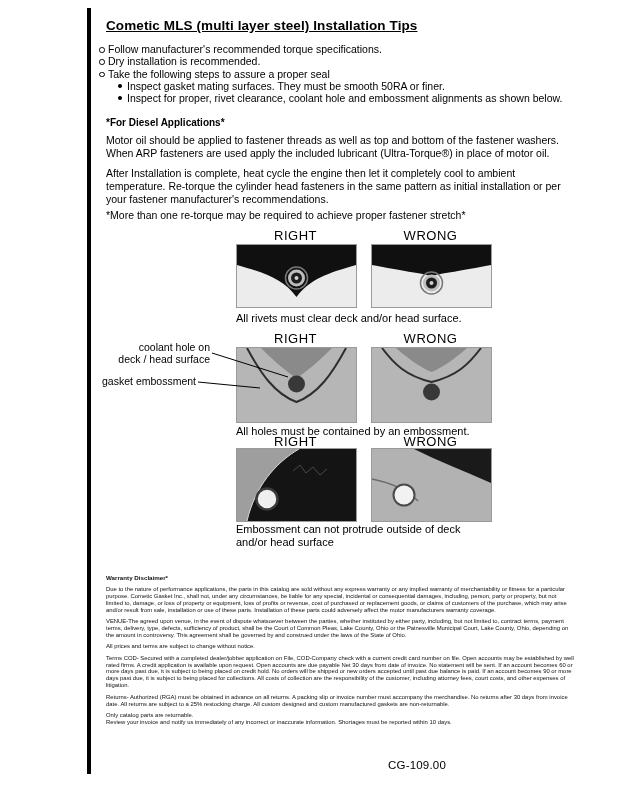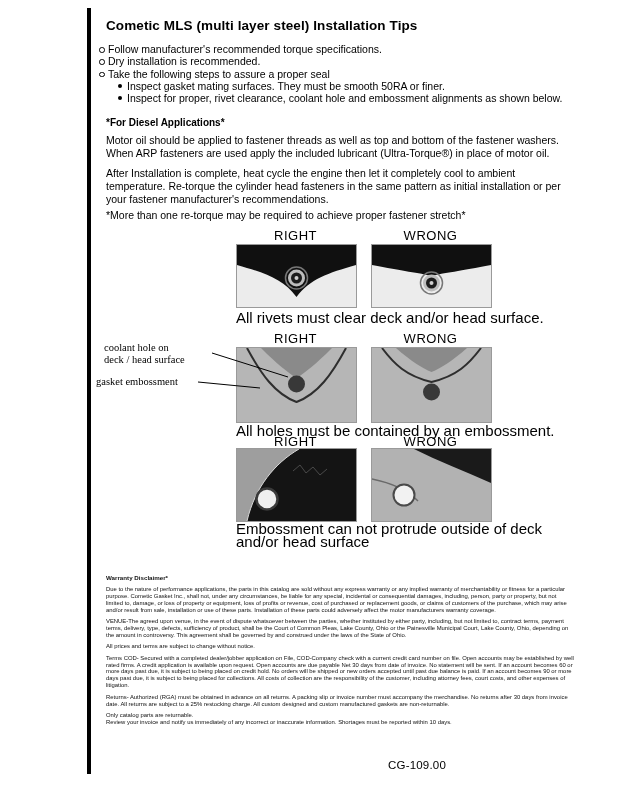--- a/index.html
+++ b/index.html
@@ -5,40 +5,40 @@
   * { margin:0; padding:0; box-sizing:border-box; }
   html,body { background:#ffffff; }
   body {
     width:618px; height:800px;
     font-family:"Liberation Sans", sans-serif;
     color:#000;
   }
   .page { position:relative; width:618px; height:800px; background:#fff; overflow:hidden; }
   .leftbar { position:absolute; left:87px; top:8px; width:4px; height:766px; background:#000; }
 
-  .title { position:absolute; left:106px; top:18px; font-size:13.5px; font-weight:bold; letter-spacing:0.1px; }
+  .title { position:absolute; left:106px; top:18px; font-size:13.5px; font-weight:bold; text-decoration:underline; letter-spacing:0.1px; }
 
   .bullets { position:absolute; left:98px; top:43px; width:492px; font-size:10.5px; line-height:12.3px; }
   .bullets .b { position:relative; padding-left:10px; }
   .bullets .b::before { content:""; position:absolute; left:1px; top:4px; width:3.5px; height:3.5px; border:1px solid #000; border-radius:50%; }
   .bullets .sub { margin-left:19px; }
   .bullets .sub .s { position:relative; padding-left:10px; }
   .bullets .sub .s::before { content:""; position:absolute; left:1px; top:4.2px; width:4px; height:4px; background:#000; border-radius:50%; }
 
   .diesel-h { position:absolute; left:106px; top:117px; font-size:10px; font-weight:bold; }
   .bodypara { position:absolute; left:106px; width:462px; font-size:10.5px; line-height:13.2px; }
   .p1 { top:134px; }
   .p2 { top:167px; }
   .note { position:absolute; left:106px; top:209px; font-size:10.5px; }
 
   .figures { position:absolute; left:0; top:228px; width:618px; height:330px; }
   .fig-label { position:absolute; width:119px; text-align:center; font-size:13px; letter-spacing:0.5px; }
   .panel { position:absolute; width:121px; line-height:0; border:1px solid #9a9a9a; background:#fff; }
-  .caption { position:absolute; left:236px; font-size:15px; line-height:12.5px; }
-  .callout { position:absolute; font-size:10.5px; line-height:11.8px; text-align:left;font-family:Liberation Serif, serif; }
+  .caption { position:absolute; left:236px; font-size:11px; line-height:12.5px; }
+  .callout { position:absolute; font-size:10.5px; line-height:11.8px; text-align:right; }
   .overlay { position:absolute; left:0; top:0; width:618px; height:330px; pointer-events:none; }
 
   .warranty { position:absolute; left:106px; top:575px; width:468px; font-size:5.9px; line-height:6.9px; color:#111; }
   .warranty .wh { font-weight:bold; font-size:6.2px; margin-bottom:4px; }
   .warranty .wp { margin-bottom:4.5px; }
 
   .footer { position:absolute; left:388px; top:759px; font-size:11.5px; letter-spacing:0.2px; }
 </style>
 </head>
 <body>

